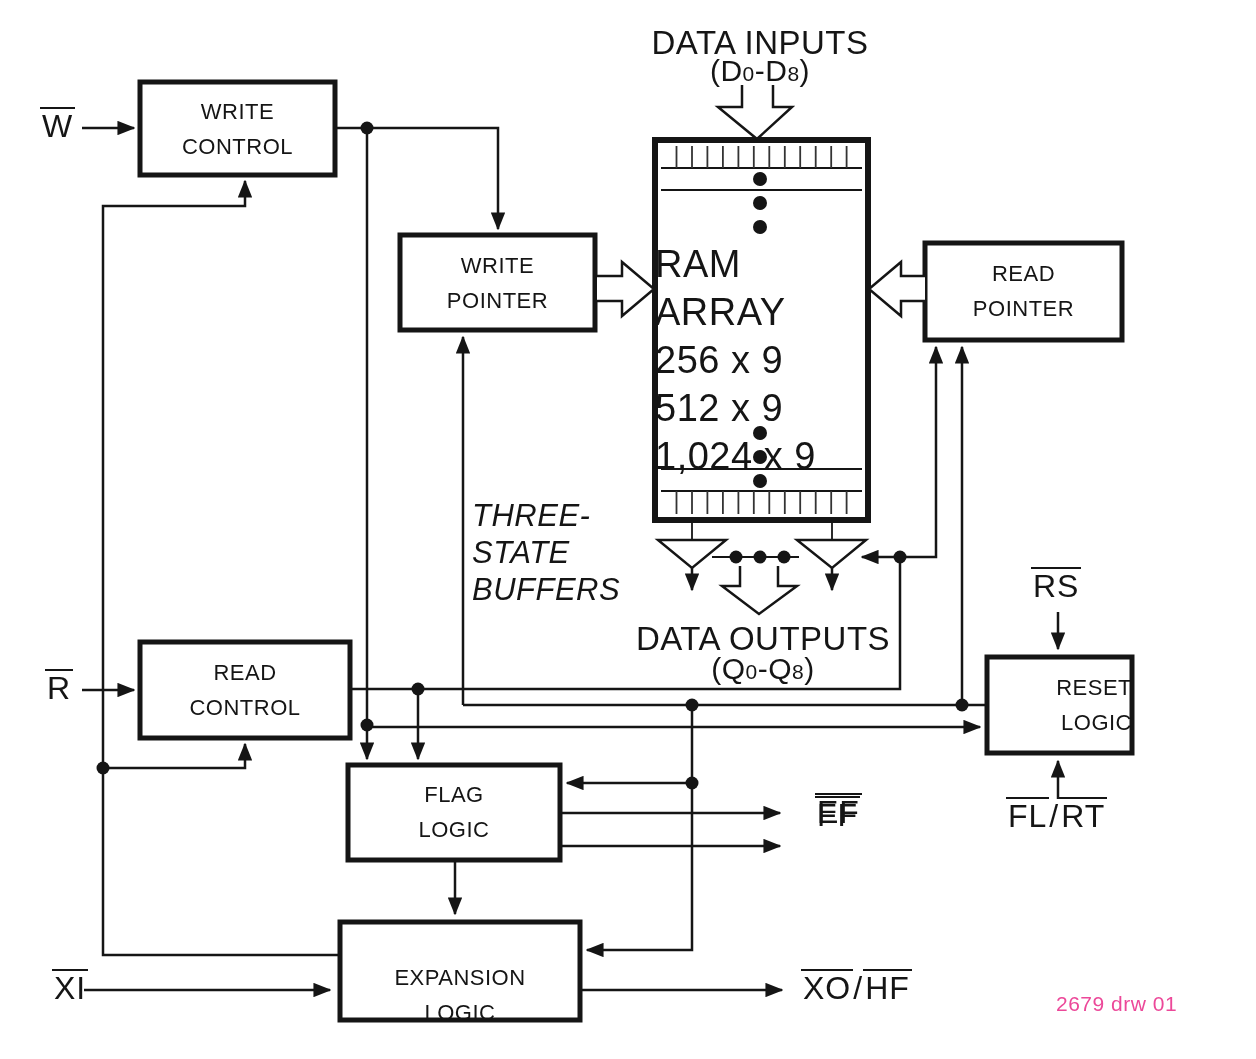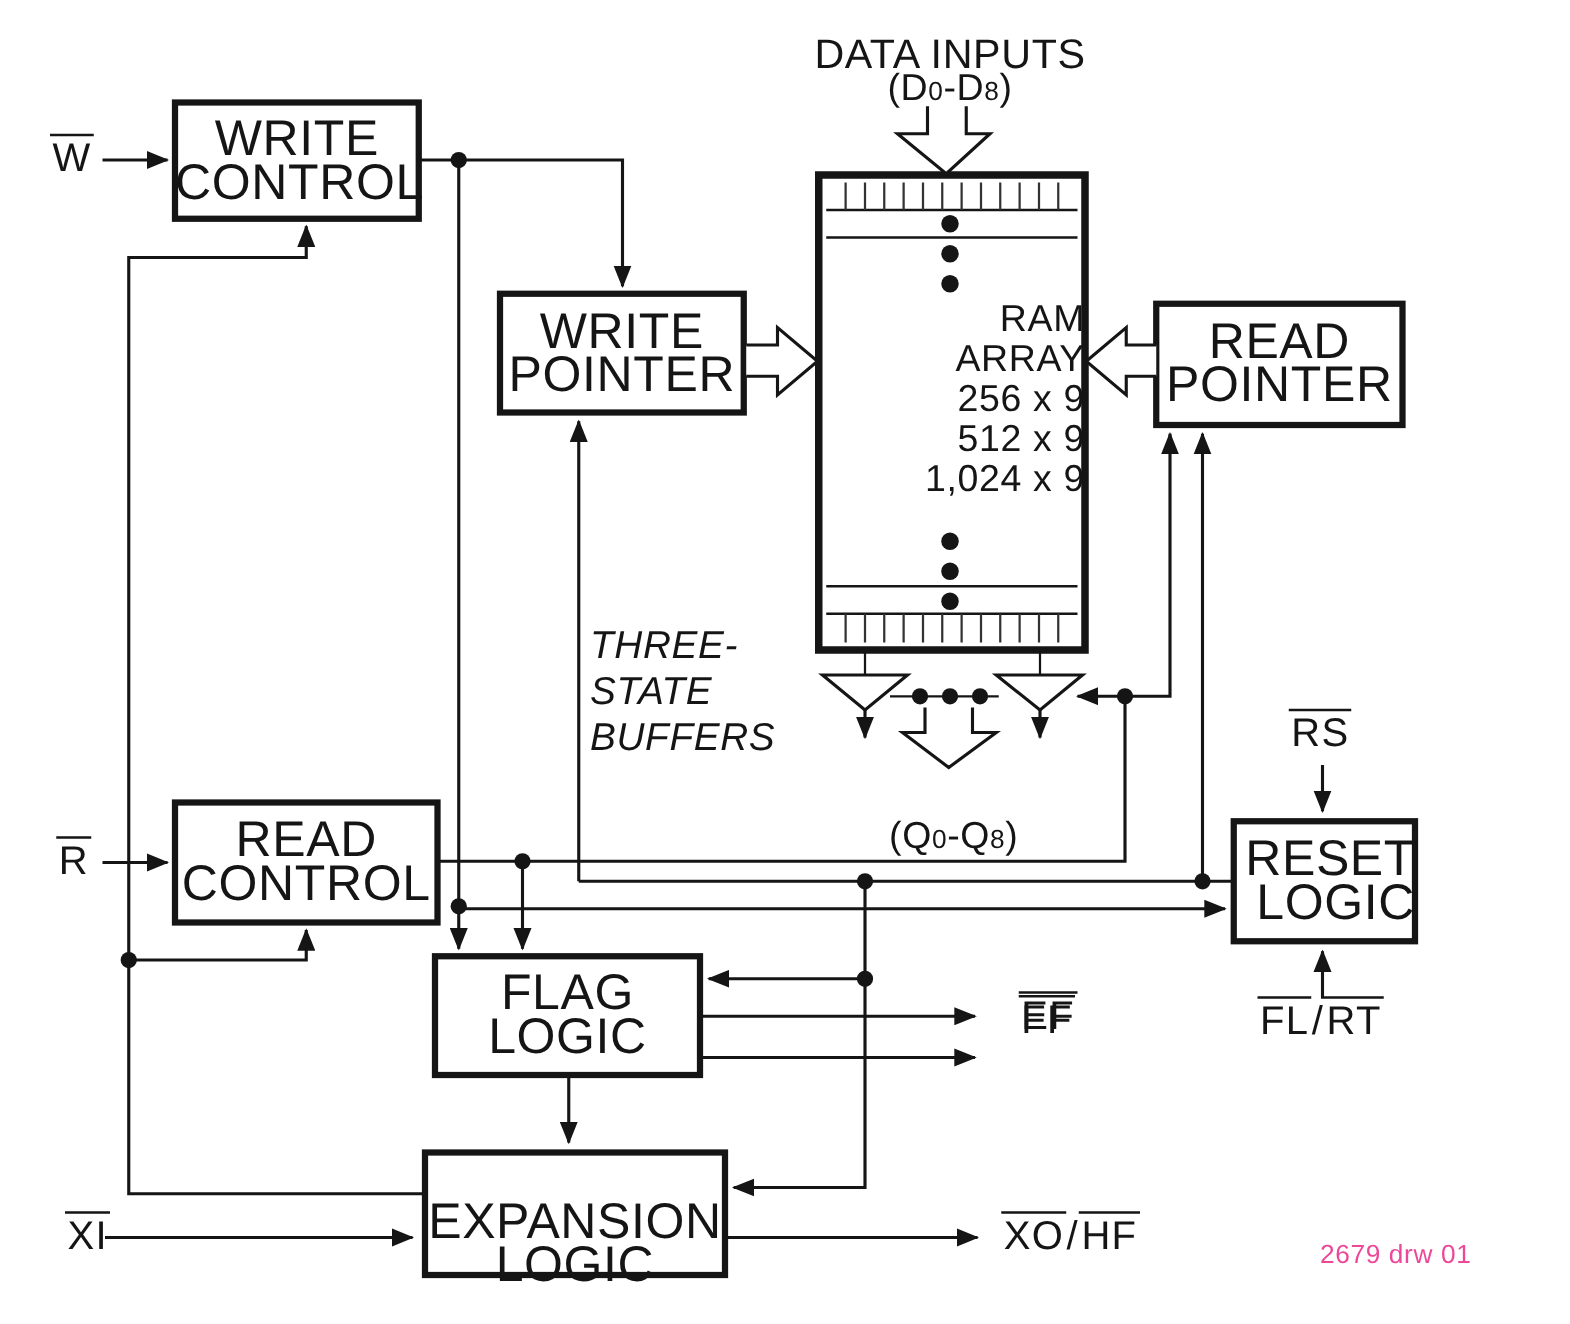--- a/index.html
+++ b/index.html
@@ -2,22 +2,22 @@
 <html><head>
 <meta charset="utf-8">
 <style>
   html,body{margin:0;padding:0;background:#ffffff;}
   #stage{
     position:relative;width:1256px;height:1059px;background:#ffffff;
     font-family:"Liberation Sans", sans-serif;color:#151515;overflow:hidden;
   }
   #wires{position:absolute;left:0;top:0;}
   .lbl{position:absolute;white-space:pre-line;color:#151515;}
-  .blk{text-align:center;font-size:40px;line-height:35px;letter-spacing:0.5px;}
-  .ram{font-size:30px;line-height:32px;text-align:right;letter-spacing:0.5px;}
+  .blk{text-align:center;font-size:22px;line-height:35px;letter-spacing:0.5px;}
+  .ram{font-size:38px;line-height:48px;text-align:left;letter-spacing:0.5px;}
   .big{font-size:33px;letter-spacing:0.5px;text-align:center;}
   .bus{font-size:30px;text-align:center;letter-spacing:0.5px;}
   .bus .sb{font-size:21px;}
   .sig{font-size:32px;letter-spacing:1px;white-space:nowrap;}
   .ov{display:inline-block;border-top:2.6px solid #151515;padding:0 2px 0 2px;line-height:1.08;}
   .tsb{font-size:31px;line-height:37px;letter-spacing:0.5px;font-style:italic;}
   .drw{font-size:21px;color:#ec4899;letter-spacing:0.5px;}
 </style>
 </head>
 <body>
@@ -190,20 +190,21 @@
 LOGIC</div>
   <div class="lbl blk" style="left:987px;top:670px;width:145px;text-align:right;">RESET
 LOGIC</div>
   <div class="lbl blk" style="left:340px;top:960px;width:240px;">EXPANSION
 LOGIC</div>
 
   <div class="lbl tsb" style="left:472px;top:497px;width:180px;">THREE-
 STATE
 BUFFERS</div>
 
+  <div class="lbl big" style="left:630px;top:620px;width:266px;">DATA OUTPUTS</div>
   <div class="lbl bus" style="left:660px;top:652px;width:206px;"><span>(Q</span><span class="sb">0</span><span>-Q</span><span class="sb">8</span><span>)</span></div>
 
   <div class="lbl sig" style="left:40px;top:107px;"><span class="ov">W</span></div>
   <div class="lbl sig" style="left:45px;top:669px;"><span class="ov">R</span></div>
   <div class="lbl sig" style="left:52px;top:969px;"><span class="ov">XI</span></div>
   <div class="lbl sig" style="left:1031px;top:567px;"><span class="ov">RS</span></div>
   <div class="lbl sig" style="left:815px;top:793px;"><span class="ov">EF</span></div>
   <div class="lbl sig" style="left:815px;top:796px;"><span class="ov">FF</span></div>
   <div class="lbl sig" style="left:1006px;top:797px;"><span class="ov">FL</span><span>/</span><span class="ov">RT</span></div>
   <div class="lbl sig" style="left:801px;top:969px;"><span class="ov">XO</span><span>/</span><span class="ov">HF</span></div>

